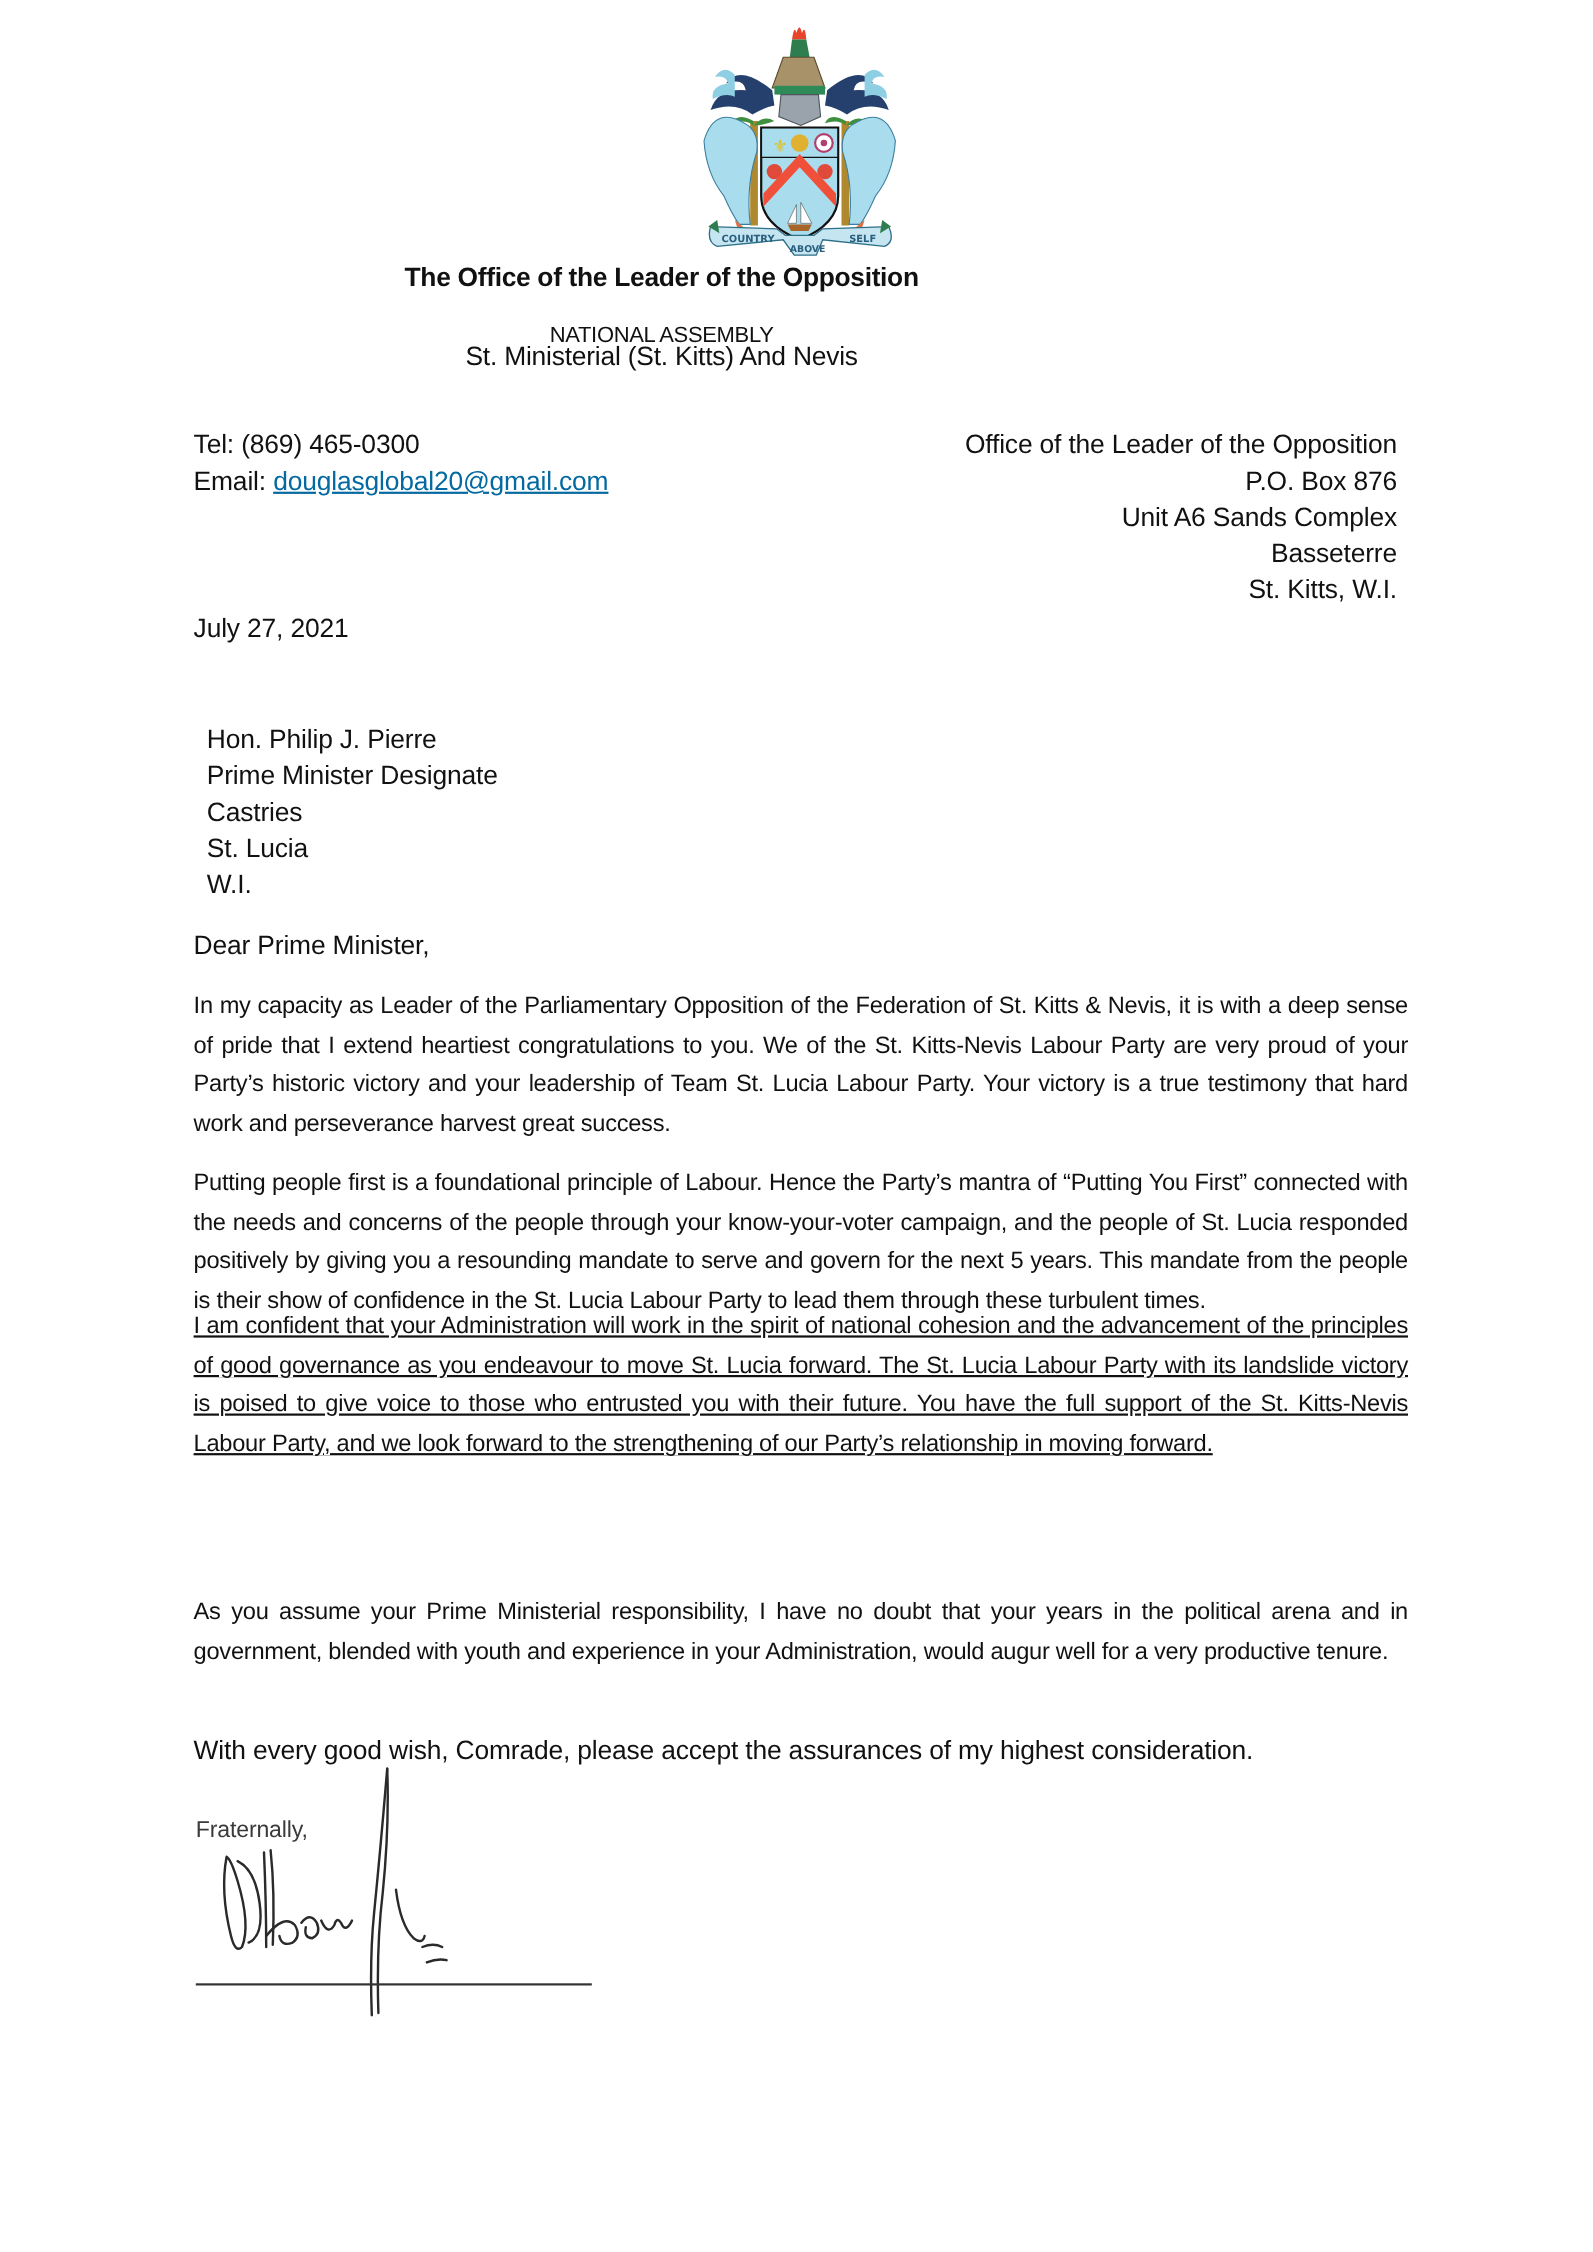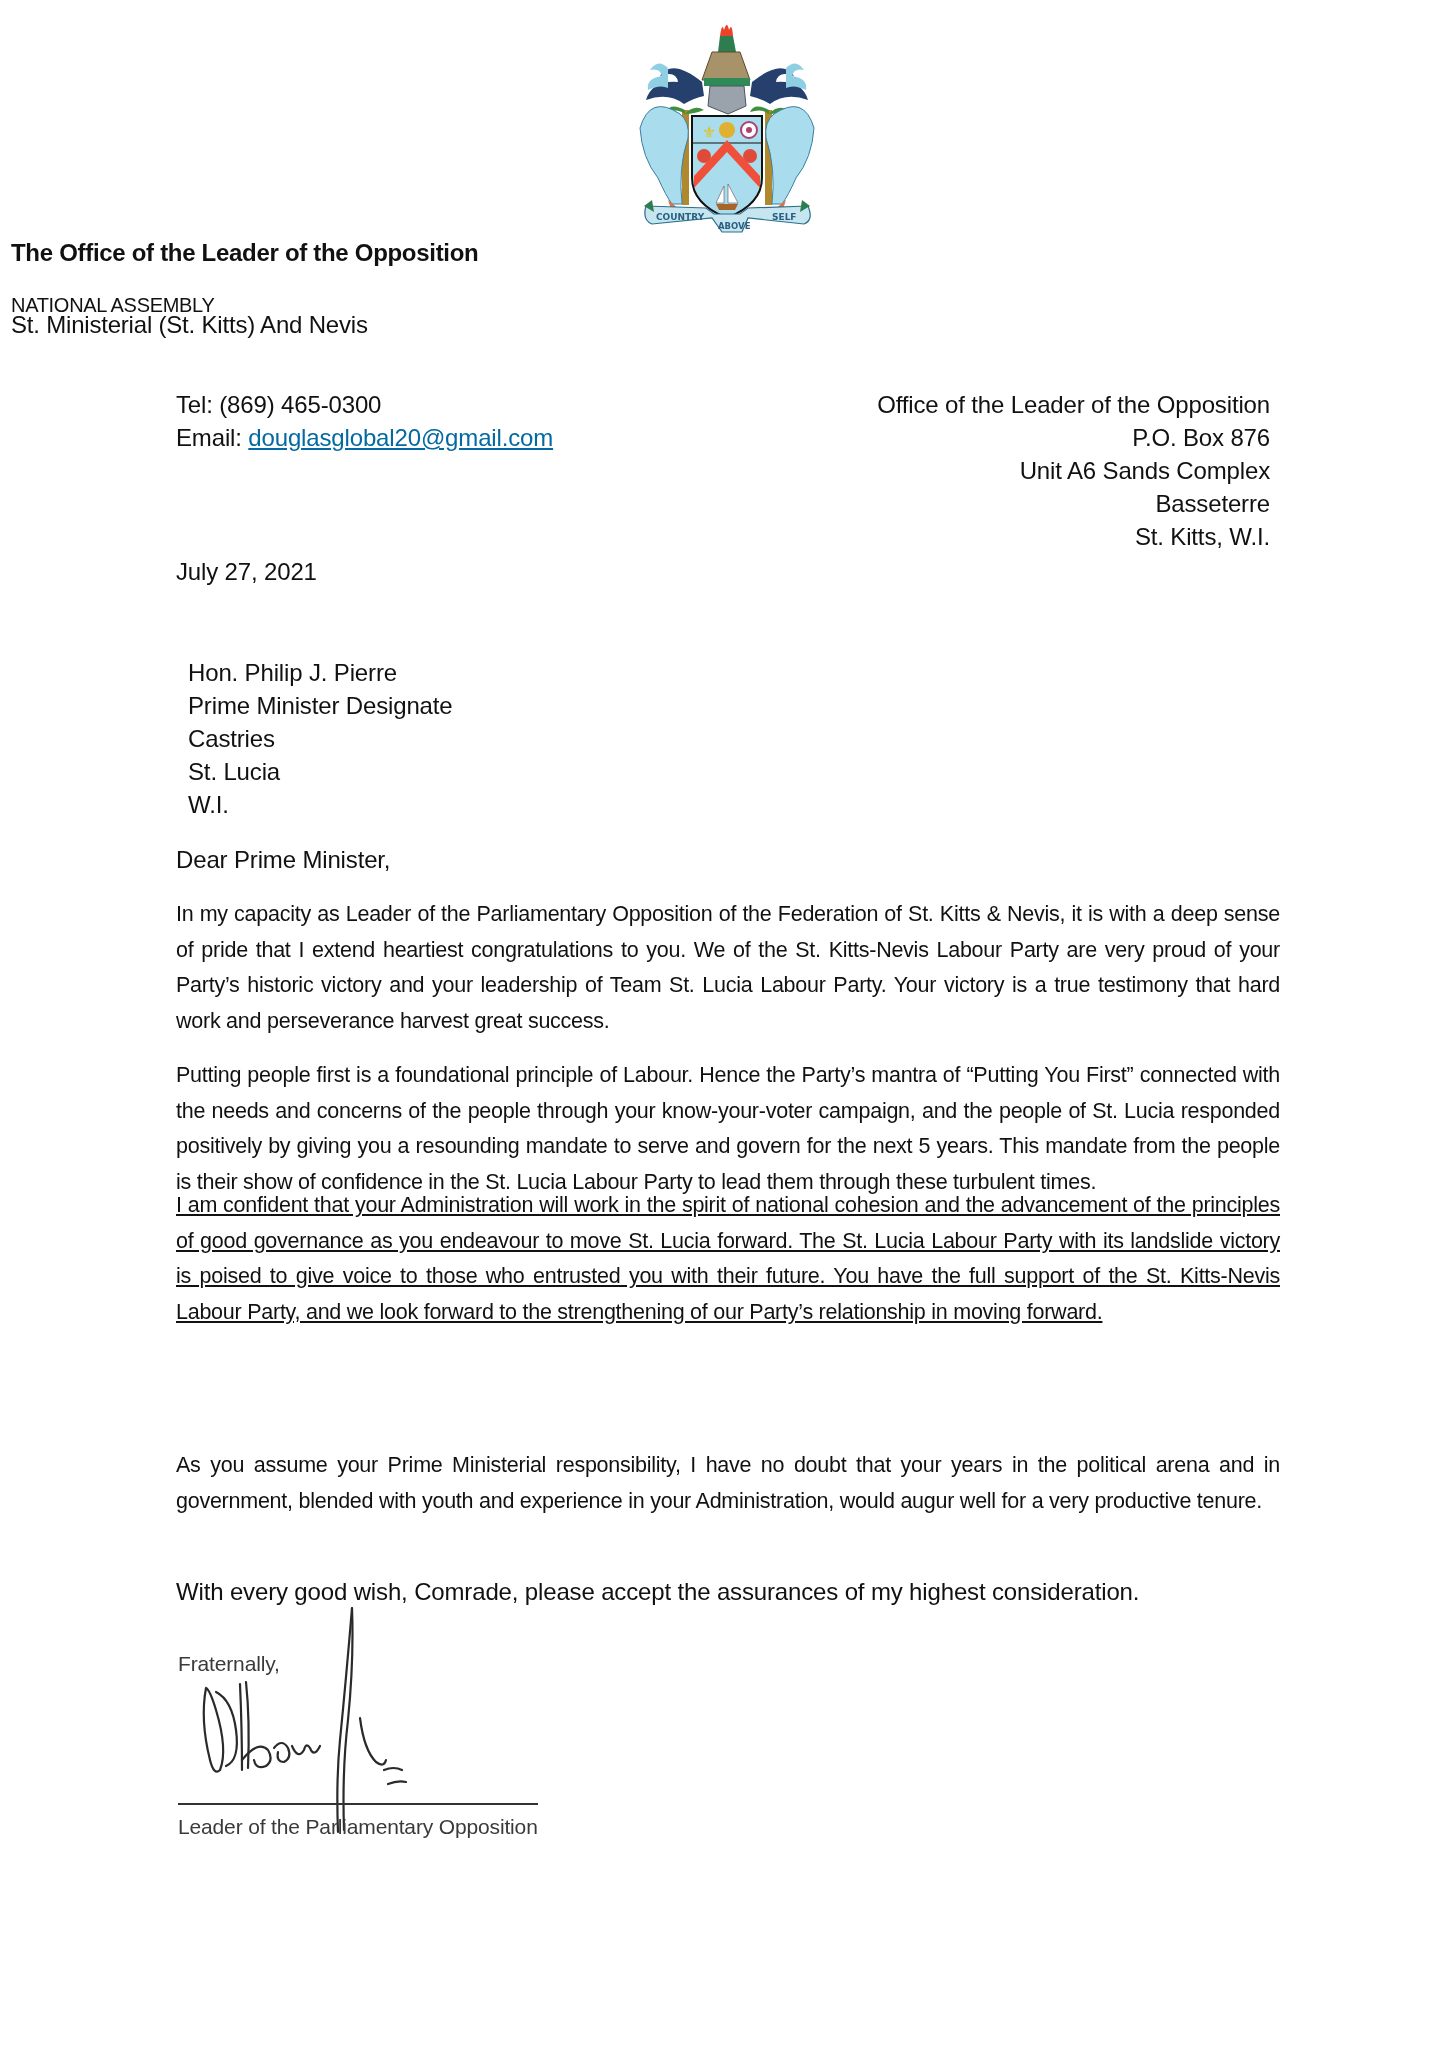--- a/index.html
+++ b/index.html
@@ -2,21 +2,21 @@
 <html><head>
 <meta charset="utf-8">
 <style>
   html, body { margin: 0; padding: 0; background: #ffffff; }
   body {
     width: 1448px; height: 2047px; position: relative; overflow: hidden;
     font-family: "Liberation Sans", sans-serif; color: #111111;
   }
   .abs { position: absolute; }
   .crest { left: 632px; top: 18px; width: 190px; height: 216px; }
-  .hdr { left: 0; width: 1203px; line-height: 34px; padding-left: 11px; }
+  .hdr { left: 0; width: 1203px; text-align: center; line-height: 34px; }
   .hdr-title { top: 236px; font-size: 24px; font-weight: bold; letter-spacing: -0.3px; }
   .hdr-sub { top: 288px; font-size: 20px; font-weight: normal; letter-spacing: -0.3px; }
   .hdr-loc { top: 308px; font-size: 24px; letter-spacing: -0.2px; }
   .txt { font-size: 24px; line-height: 33px; white-space: nowrap; letter-spacing: -0.15px; }
   .contact { left: 176px; top: 388px; }
   .contact a { color: #0369a1; text-decoration: underline; }
   .return { right: 178px; top: 388px; text-align: right; }
   .date { left: 176px; top: 555px; text-align: center; }
   .recipient { left: 176px; top: 656px; margin-left: 12px; }
   .salutation { left: 176px; top: 843px; }
@@ -145,14 +145,13 @@
     <path d="M122 146 Q128 160 134 150 Q136 142 140 148 Q144 158 150 146"></path>
     <path d="M190 118 Q194 150 206 162 Q214 168 216 160"></path>
     <path d="M214 170 Q224 166 232 170"></path>
     <path d="M218 184 Q228 180 236 182"></path>
   </g>
 </svg>
 
 <div class="abs sig-line"></div>
 
 <div class="abs txt sig-name">
-  <div>Leader of the Parliamentary Opposition</div>
 </div>
 
 </body></html>

